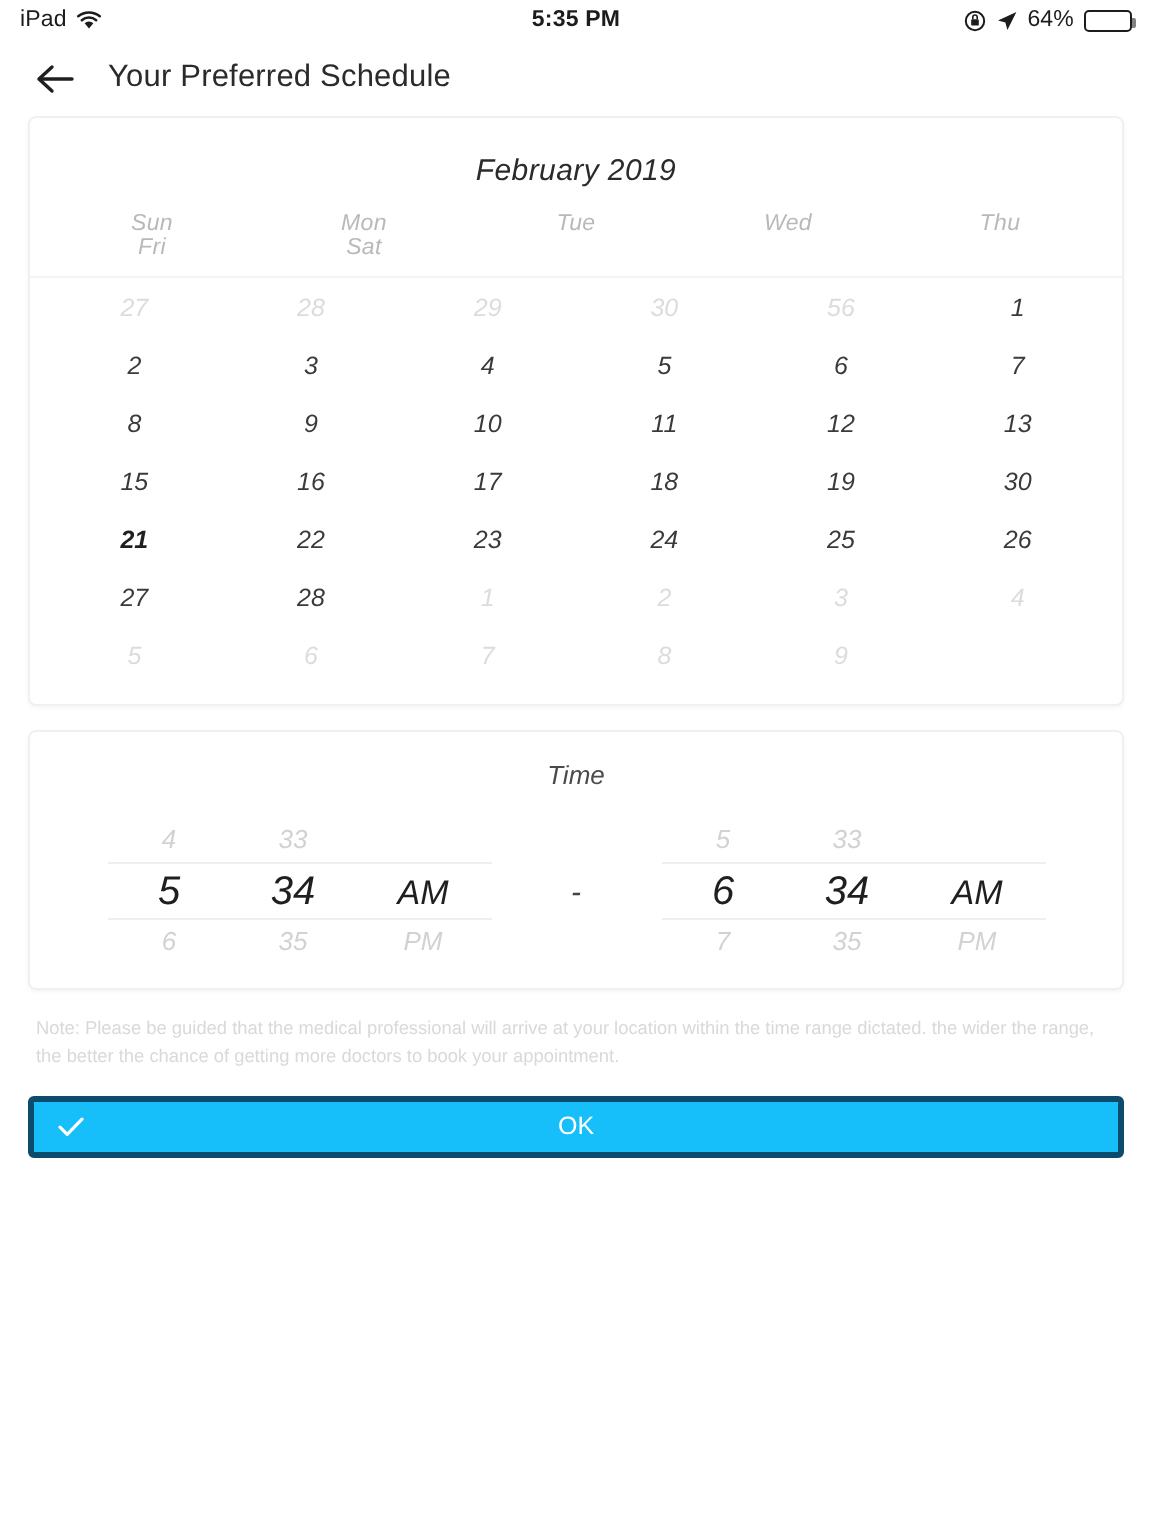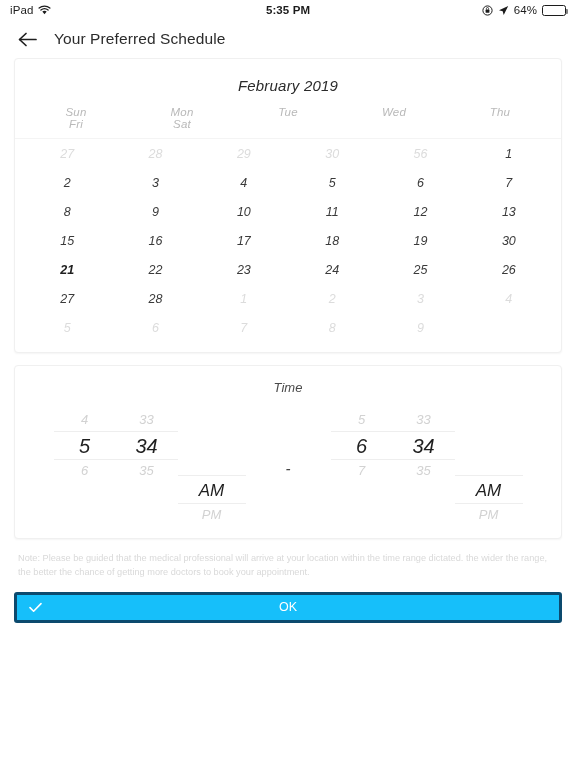--- a/index.html
+++ b/index.html
@@ -193,21 +193,21 @@
     color: #d2d2d2;
   }
   .w-cell.center {
     height: 29px;
     line-height: 29px;
     font-size: 20px;
     color: #1f1f1f;
     border-top: 1px solid #eeeeee;
     border-bottom: 1px solid #eeeeee;
   }
-  .wheel-col.ampm .w-cell.center { font-size: 17px; margin-top: 44px; }
+  .wheel-col.ampm .w-cell.center { font-size: 17px; }
 
   .time-dash {
     flex: 0 0 36px;
     text-align: center;
     font-size: 15px;
     color: #444;
     padding-top: 2px;
   }
 
   

